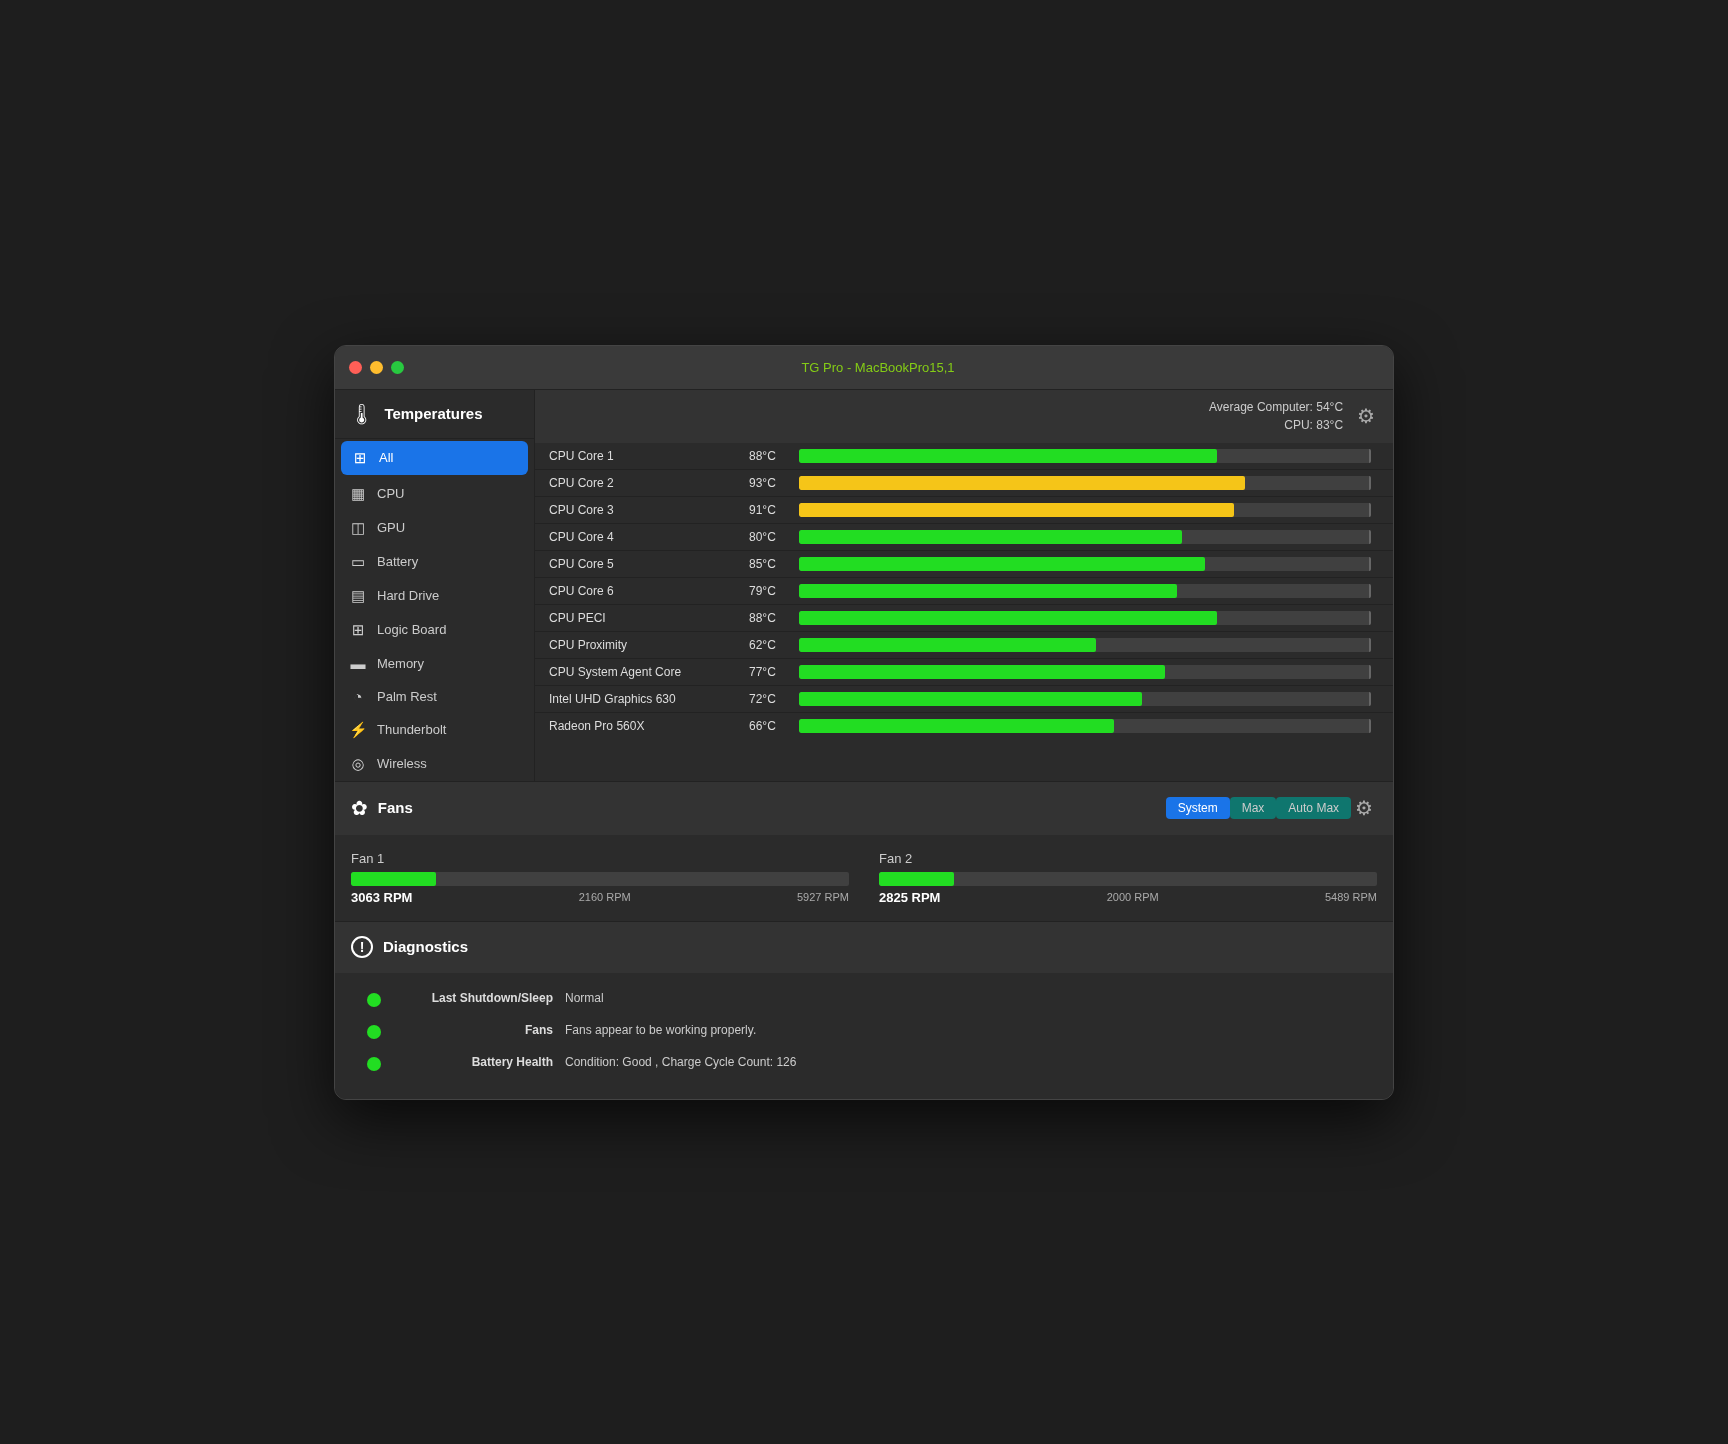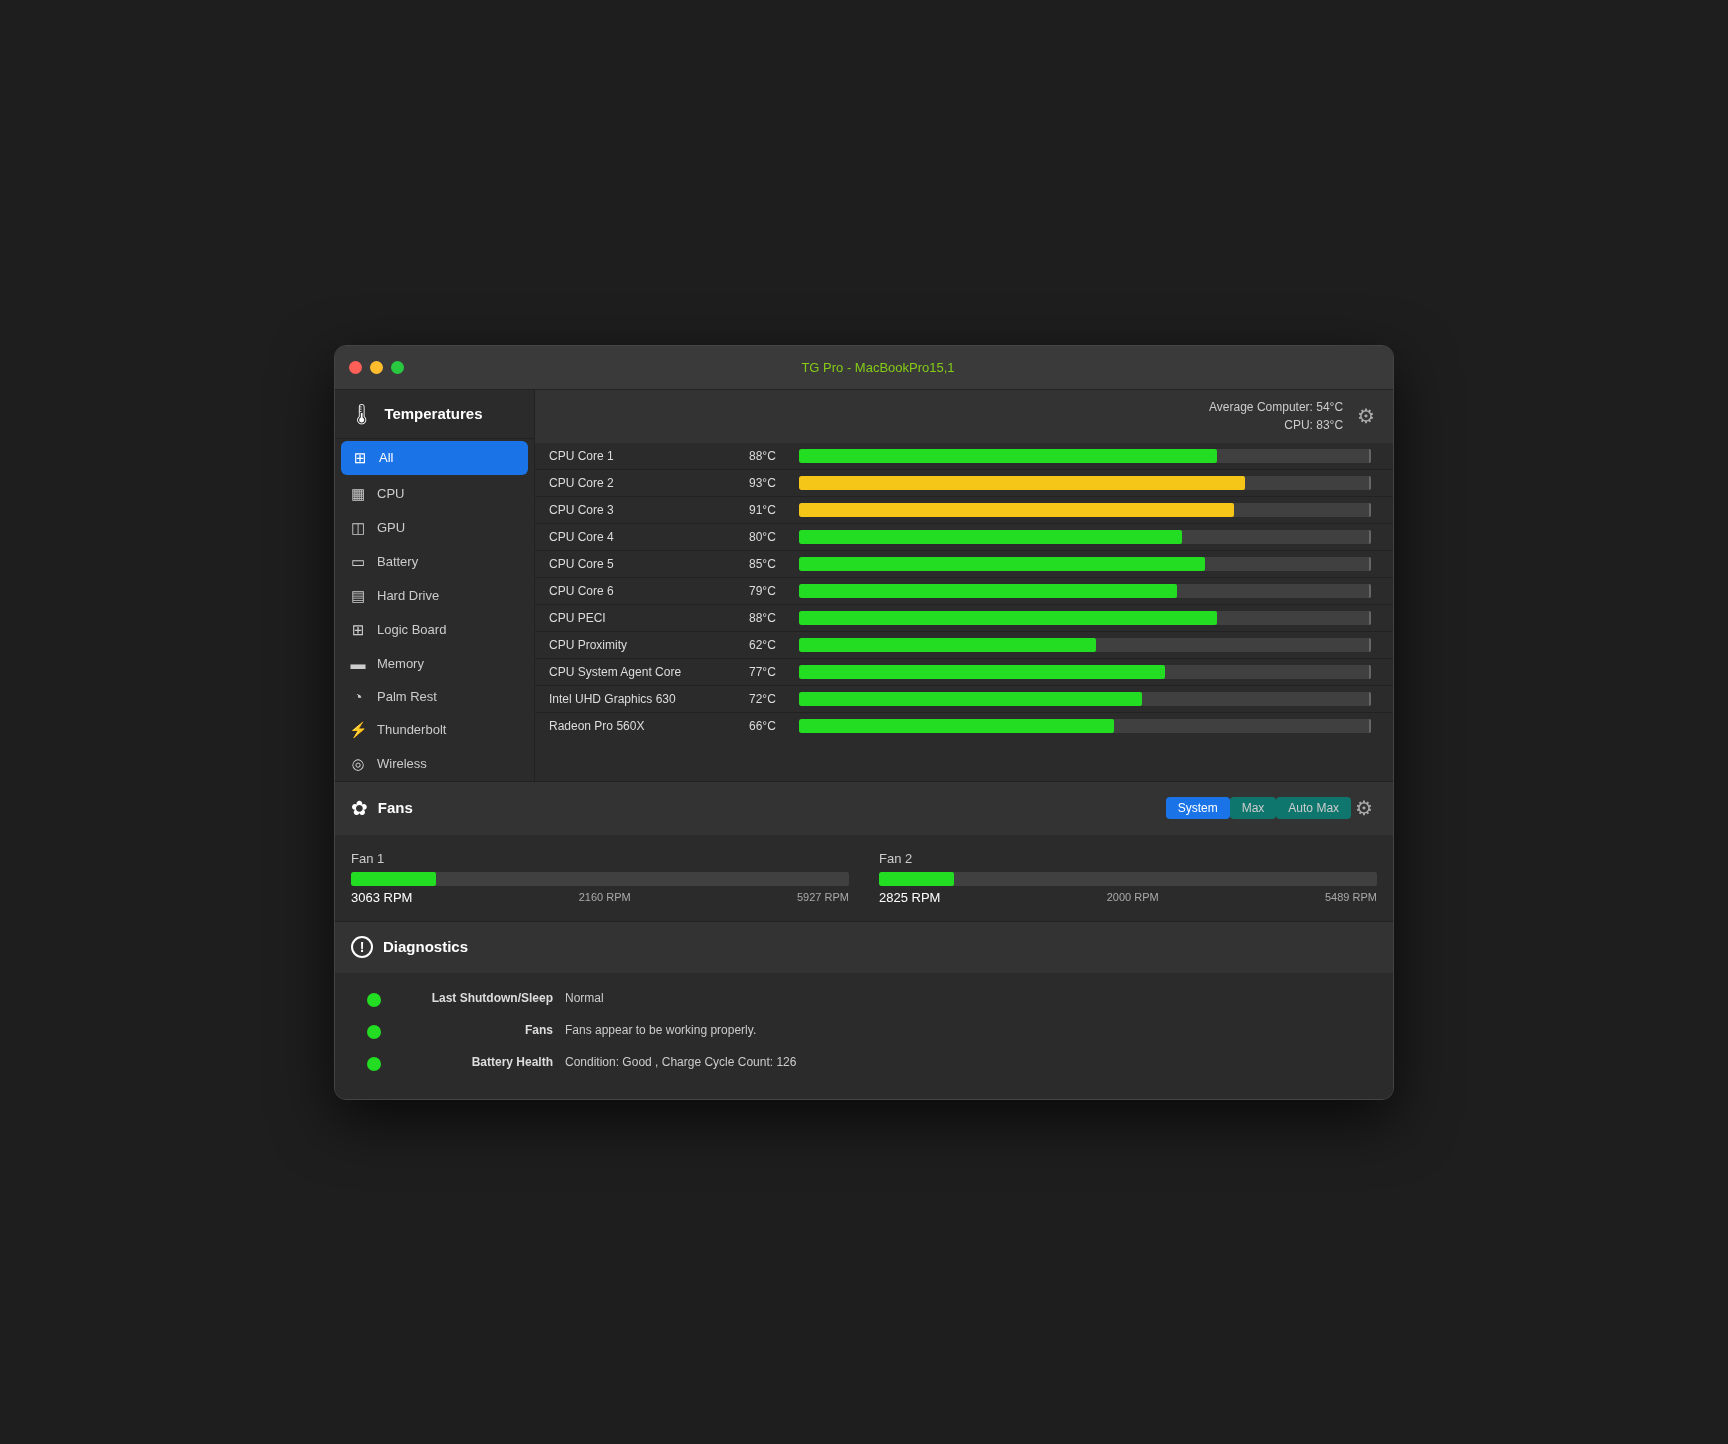--- a/index.html
+++ b/index.html
@@ -256,21 +256,21 @@
       border-radius: 2px;
     }
     .fan-rpm-row {
       display: flex;
       justify-content: space-between;
       align-items: center;
     }
     .fan-rpm-current {
       color: #fff;
       font-size: 13px;
-      font-weight: 400;
+      font-weight: 700;
     }
     .fan-rpm-min {
       color: #aaa;
       font-size: 11px;
     }
     .fan-rpm-max {
       color: #aaa;
       font-size: 11px;
     }
 

